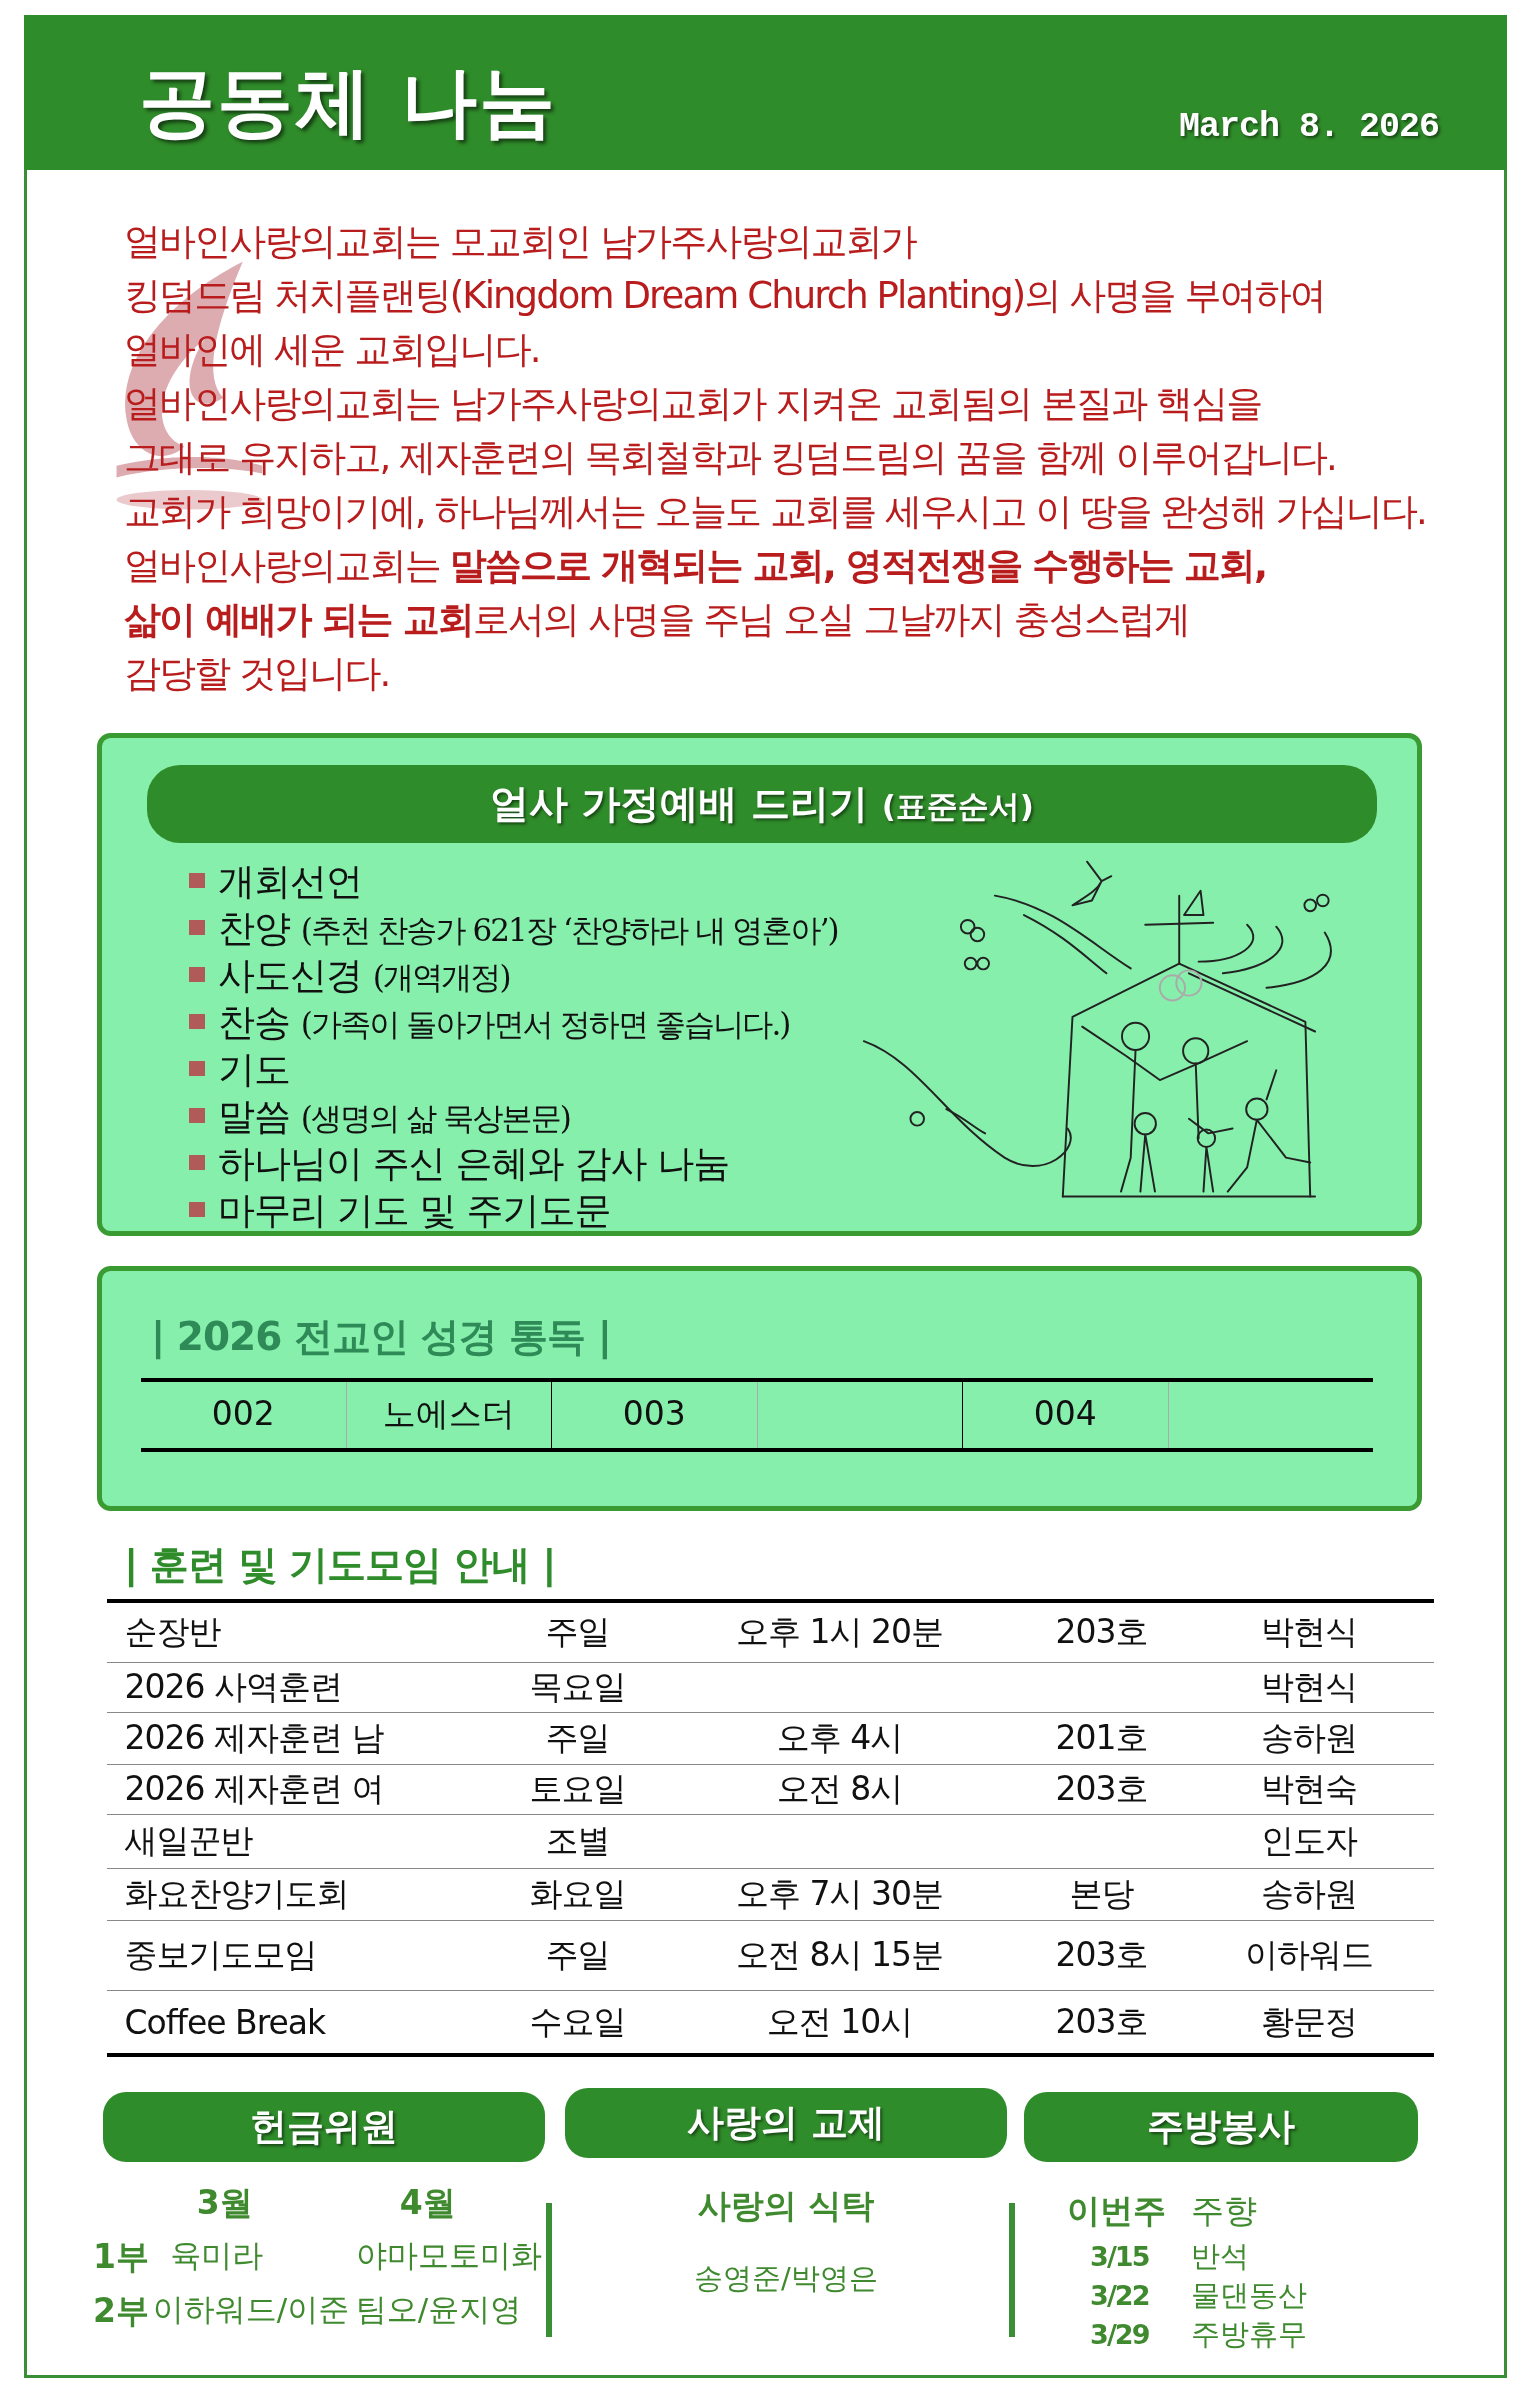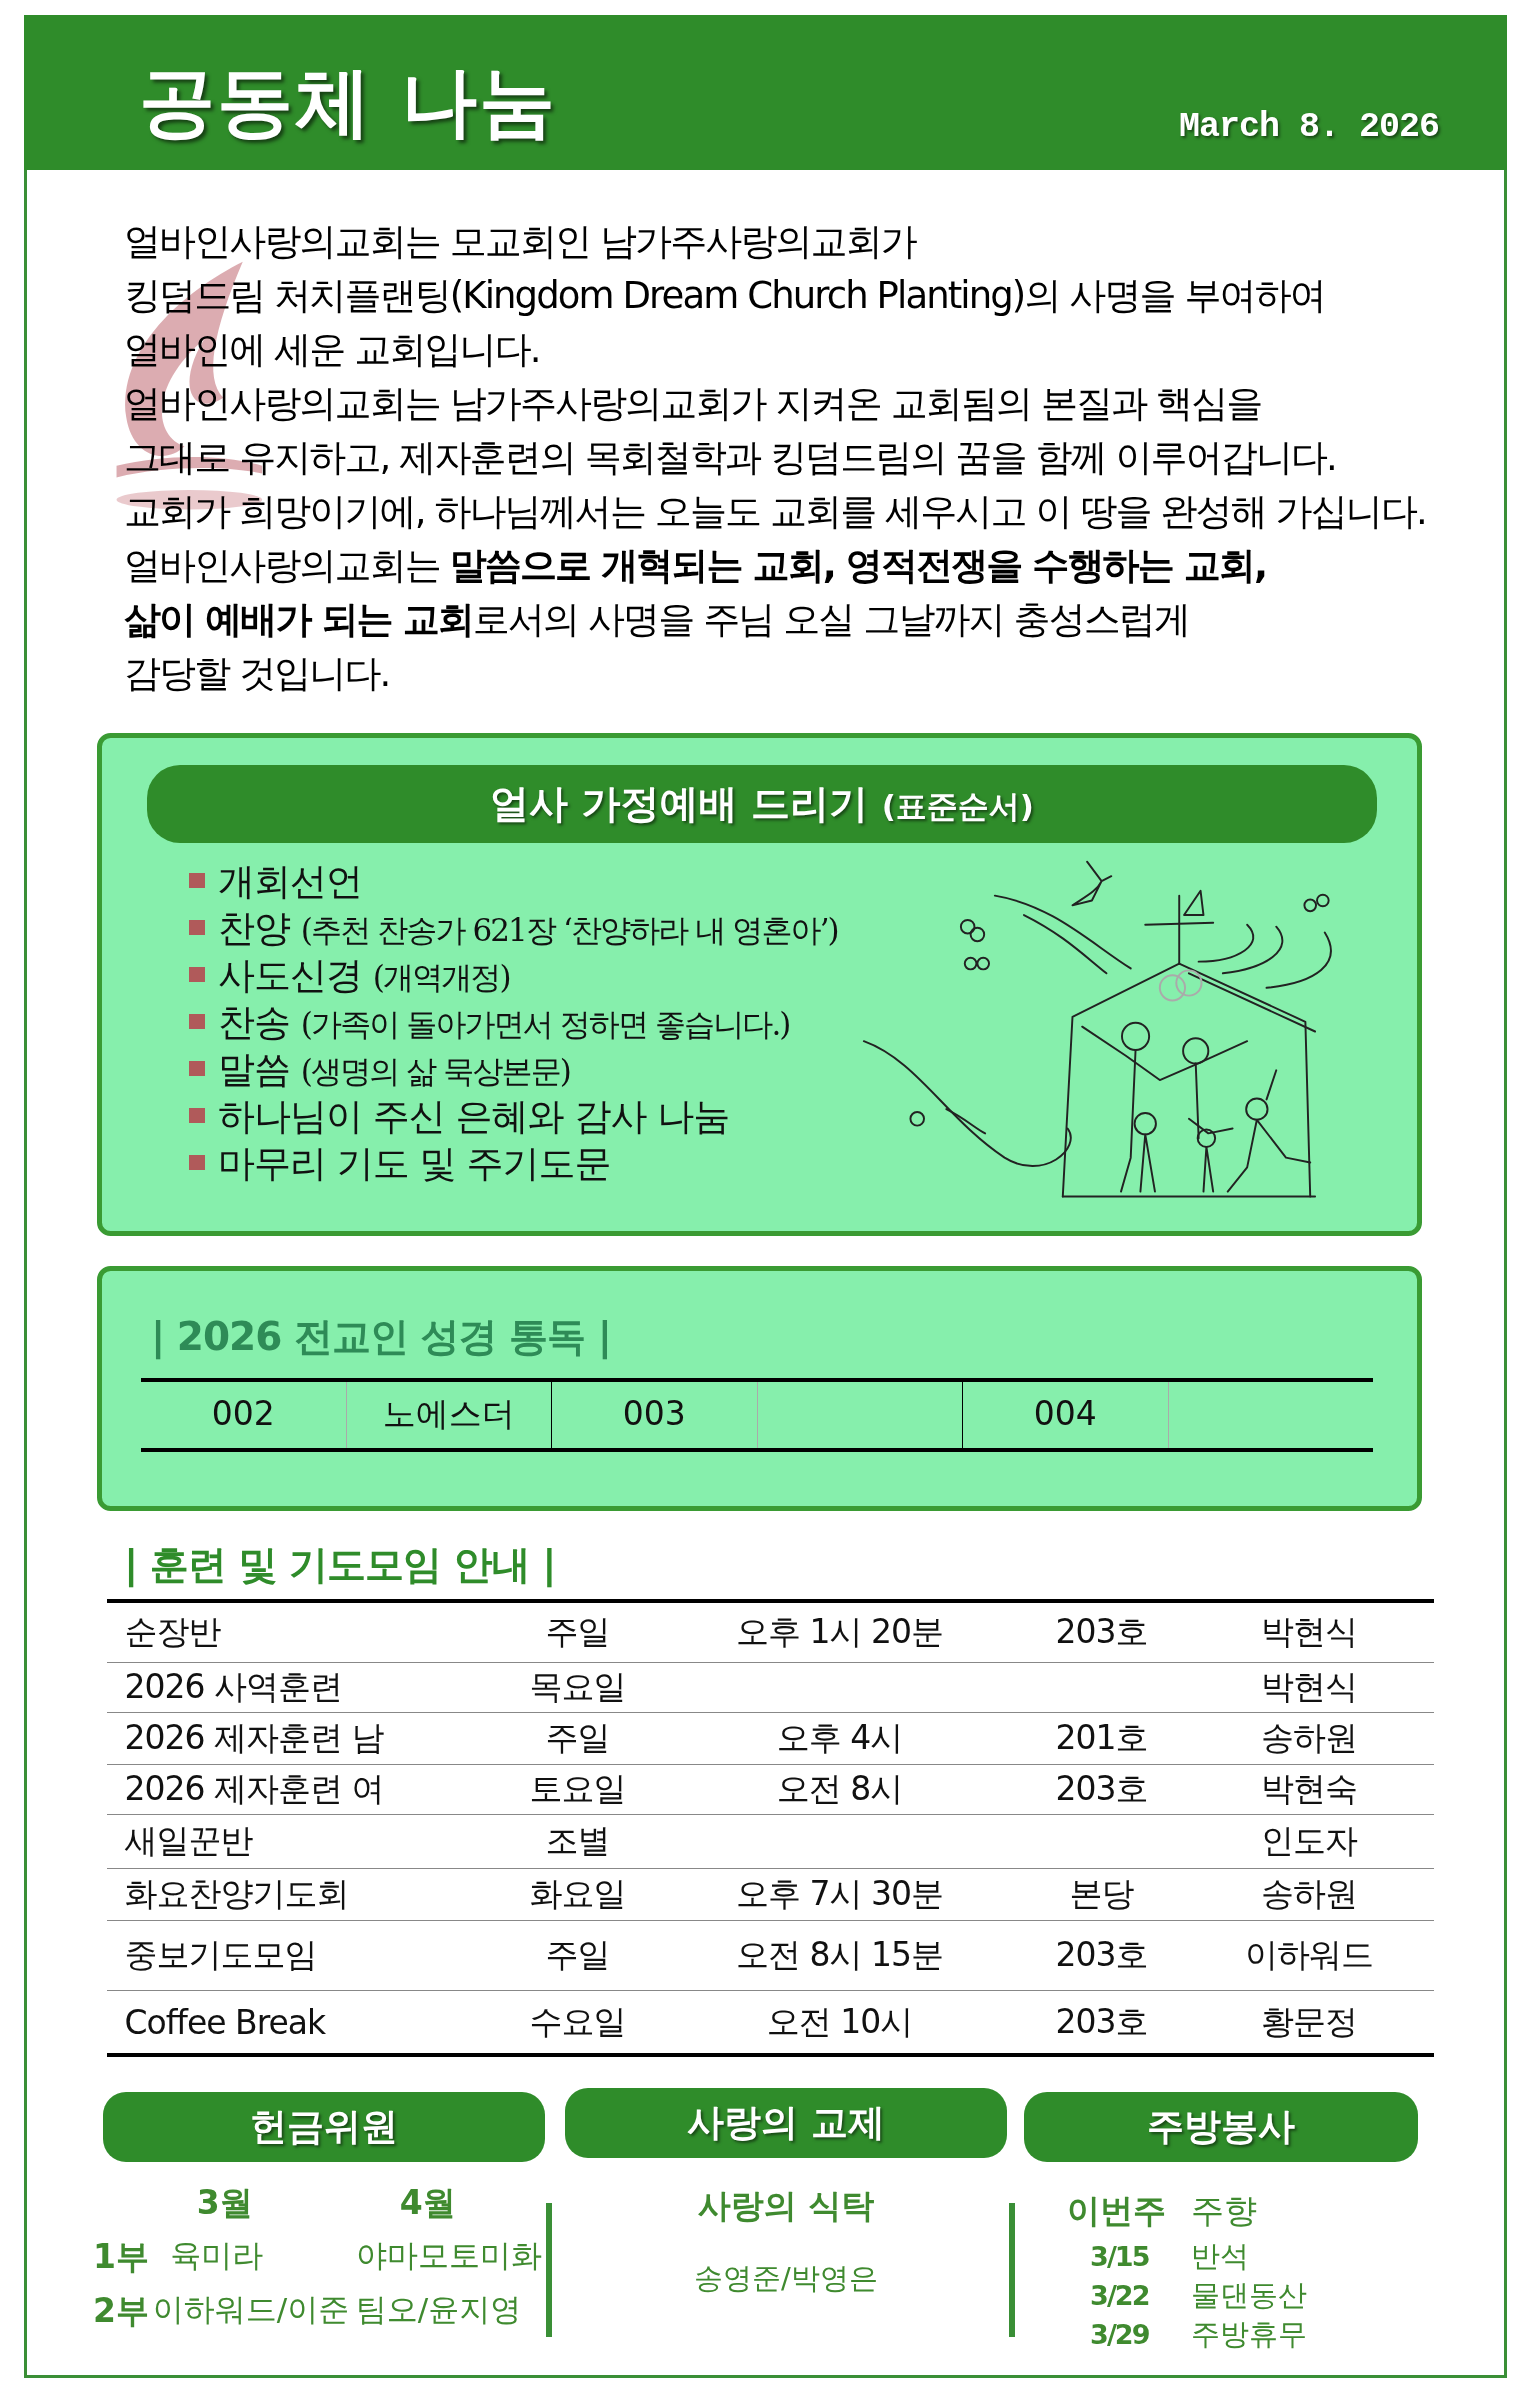--- a/index.html
+++ b/index.html
@@ -9,21 +9,21 @@
   .page-frame { position: absolute; left: 24px; top: 14.6px; width: 1483px; height: 2363px; border: 3.9px solid #3a8f36; }
 
   .header { position: absolute; left: 24px; top: 14.6px; width: 1483px; height: 155px; background: #2f8c2a; }
   .header-title { position: absolute; left: 115px; top: 37px; font-size: 76px; font-weight: bold; color: #fff; letter-spacing: 1.9px;
     text-shadow: 2.9px 2.9px 3.9px rgba(0,0,0,0.55); font-family: "DejaVu Sans", sans-serif; }
   .header-date { position: absolute; right: 68px; top: 92px; font-size: 35px; font-weight: bold; color: #fff;
     text-shadow: 1.9px 1.9px 2.9px rgba(0,0,0,0.5); font-family: Liberation Mono, monospace; letter-spacing: -1px; }
 
   .logo-mark { position: absolute; left: 97px; top: 223px; width: 175px; height: 301px; opacity: 0.55; }
 
-  .intro { position: absolute; left: 124px; top: 215px; width: 1359px; font-size: 37px; line-height: 54px; color: #000000;
+  .intro { position: absolute; left: 124px; top: 215px; width: 1359px; font-size: 37px; line-height: 54px; color: #b91c1c;
     font-family: "DejaVu Sans", sans-serif; letter-spacing: -1.9px; }
   .intro p { white-space: nowrap; }
   .intro .bold { font-weight: bold; }
 
   .box { position: absolute; border: 5.8px solid #3a9b33; border-radius: 13.6px; background: #86efac; }
   .worship-box { left: 97px; top: 733px; width: 1325px; height: 503px; }
   .pill { position: absolute; background: #2f8c2a; border-radius: 33px; color: #fff; font-weight: bold; text-align: center;
     text-shadow: 1.9px 1.9px 2.9px rgba(0,0,0,0.5); }
   .worship-pill { left: 45px; top: 27px; width: 1230px; height: 78px; font-size: 39px; line-height: 78px; }
   .worship-pill .small { font-size: 31px; }
@@ -111,20 +111,21 @@
 <div class="box worship-box">
   <div class="pill worship-pill">
     <span>얼사 가정예배 드리기</span>
     <span class="small">(표준순서)</span>
   </div>
   <ul class="worship-list">
     <li><span class="bullet"></span><span>개회선언</span> <span class="note"></span></li>
     <li><span class="bullet"></span><span>찬양</span> <span class="note">(추천 찬송가 621장 ‘찬양하라 내 영혼아’)</span></li>
     <li><span class="bullet"></span><span>사도신경</span> <span class="note">(개역개정)</span></li>
     <li><span class="bullet"></span><span>찬송</span> <span class="note">(가족이 돌아가면서 정하면 좋습니다.)</span></li>
+    <li><span class="bullet"></span><span>기도</span> <span class="note"></span></li>
     <li><span class="bullet"></span><span>말씀</span> <span class="note">(생명의 삶 묵상본문)</span></li>
     <li><span class="bullet"></span><span>하나님이 주신 은혜와 감사 나눔</span> <span class="note"></span></li>
     <li><span class="bullet"></span><span>마무리 기도 및 주기도문</span> <span class="note"></span></li>
   </ul>
 
   <svg class="illustration" viewBox="0 0 540 380" fill="none" stroke="#222" stroke-width="2" stroke-linecap="round" stroke-linejoin="round">
 
     <path d="M140 50 C 200 60, 240 100, 280 125"></path>
     <path d="M170 70 C 210 90, 230 110, 255 130"></path>
     <path d="M5 200 C 60 220, 90 280, 150 320 C 190 345, 230 310, 215 290"></path>

